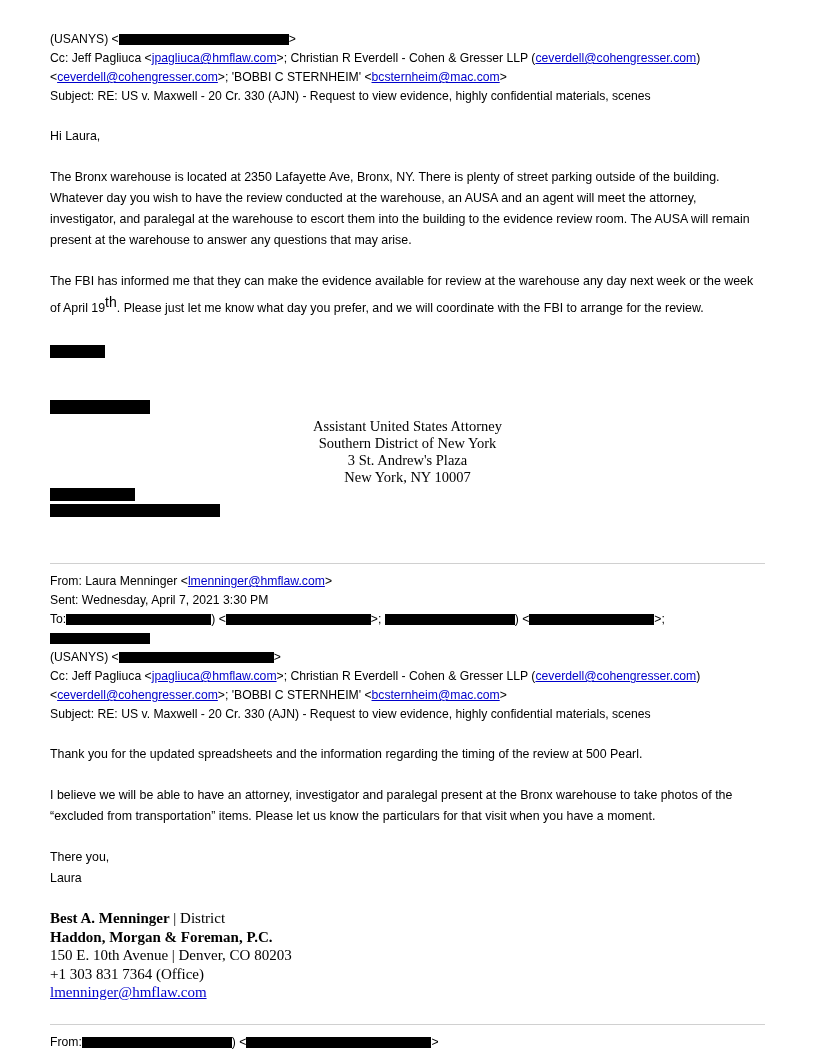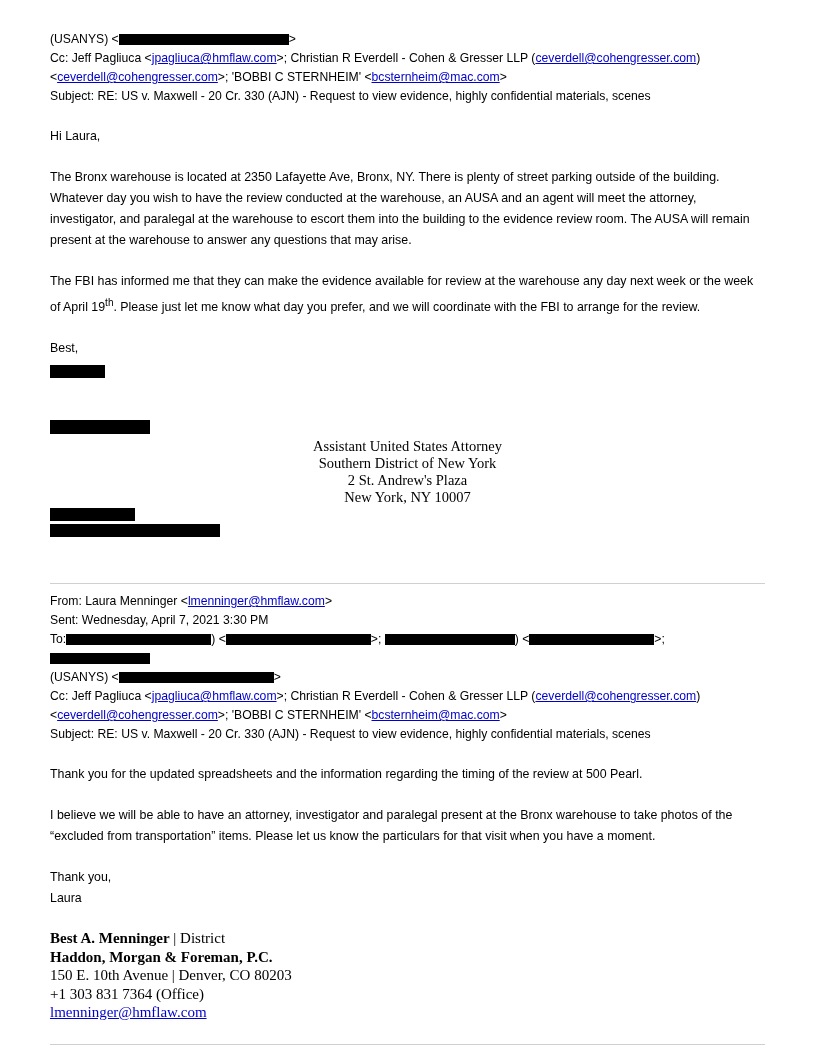--- a/index.html
+++ b/index.html
@@ -60,21 +60,21 @@
     font-family: "Liberation Serif", serif;
     font-size: 14.5px;
     line-height: 17px;
     text-align: center;
   }
   .block-sep {
     height: 1px;
     background: #d0d0d0;
     width: 715px;
   }
-  sup { font-size: 10px; text-align: center; }
+  sup { font-size: 14px; text-align: center; }
   .sig-bold { font-weight: bold; }
   .firm {
     color: #000000;
     font-weight: bold;
   }
   .menninger-block {
     font-family: "Liberation Serif", serif;
     font-size: 15px;
     line-height: 18.5px;
   }
@@ -107,32 +107,31 @@
     <p class="body-text">The Bronx warehouse is located at 2350 Lafayette Ave, Bronx, NY.  There is plenty of street parking outside of the building.  Whatever day you wish to have the review conducted at the warehouse, an AUSA and an agent will meet the attorney, investigator, and paralegal at the warehouse to escort them into the building to the evidence review room.  The AUSA will remain present at the warehouse to answer any questions that may arise.</p>
 
     <div class="spacer-md"></div>
 
     <p class="body-text">
       <span>The FBI has informed me that they can make the evidence available for review at the warehouse any day next week or the week of April 19</span><sup>th</sup><span>.  Please just let me know what day you prefer, and we will coordinate with the FBI to arrange for the review.</span>
     </p>
 
     <div class="spacer-md"></div>
 
-    <p class="body-text">Best,</p>
 
     <div style="height:6px;"></div>
     <span class="redact-block" style="width:55px;height:13px;"></span>
 
     <div style="height:42px;"></div>
     <span class="redact-block" style="width:100px;height:14px;"></span>
 
     <div style="height:4px;"></div>
     <div class="sig-serif">Assistant United States Attorney</div>
     <div class="sig-serif">Southern District of New York</div>
-    <div class="sig-serif">2 St. Andrew's Plaza</div>
+    <div class="sig-serif">3 St. Andrew's Plaza</div>
     <div class="sig-serif">New York, NY 10007</div>
     <div style="height:2px;"></div>
     <span class="redact-block" style="width:85px;height:13px;"></span>
     <div style="height:3px;"></div>
     <span class="redact-block" style="width:170px;height:13px;"></span>
 
     <div style="height:46px;"></div>
     <div class="block-sep"></div>
     <div style="height:8px;"></div>
 
@@ -161,21 +160,21 @@
     <div class="spacer-md"></div>
 
     <p class="body-text">Thank you for the updated spreadsheets and the information regarding the timing of the review at 500 Pearl.</p>
 
     <div class="spacer-md"></div>
 
     <p class="body-text">I believe we will be able to have an attorney, investigator and paralegal present at the Bronx warehouse to take photos of the “excluded from transportation” items.  Please let us know the particulars for that visit when you have a moment.</p>
 
     <div class="spacer-md"></div>
 
-    <p class="body-text">Thank you,</p>
+    <p class="body-text">There you,</p>
     <p class="body-text">Laura</p>
 
     <div class="spacer-md"></div>
 
     <div class="menninger-block">
       <div>
         <span class="sig-bold">Best A. Menninger</span><span> | District</span>
       </div>
       <div class="firm">Haddon, Morgan &amp; Foreman, P.C.</div>
       <div>150 E. 10th Avenue | Denver, CO 80203</div>

